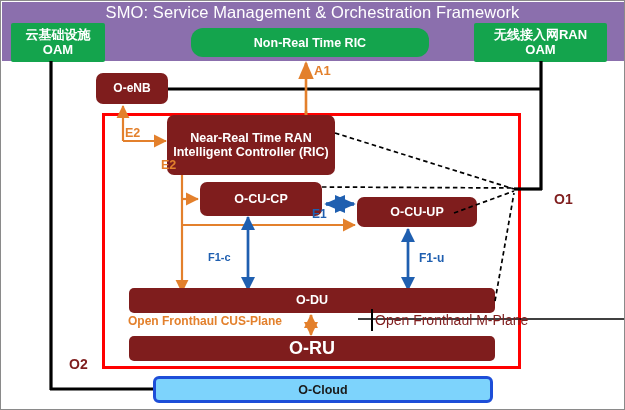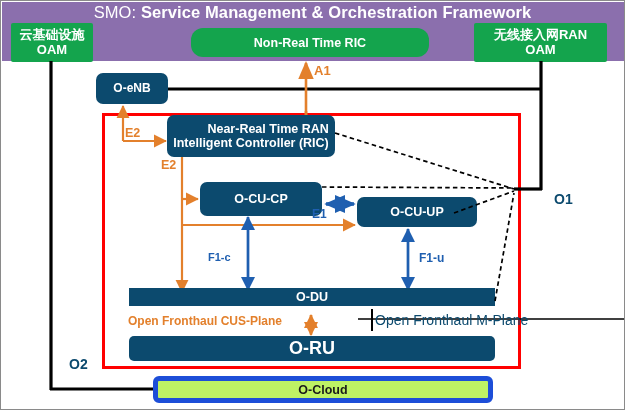--- a/index.html
+++ b/index.html
@@ -6,61 +6,61 @@
   body{font-family:"Liberation Sans",sans-serif;}
   #stage{position:relative;width:625px;height:410px;background:#ffffff;
          border:1px solid #8a8a8a;box-sizing:border-box;overflow:hidden;}
 
   
   .smo-bar{position:absolute;left:1px;top:1px;width:623px;height:59px;
            background:#8b6fad;box-sizing:border-box;}
   .smo-title{position:absolute;left:0;top:2px;width:623px;text-align:center;
              font-size:16.5px;color:#ffffff;letter-spacing:.1px;white-space:nowrap;}
   .smo-title .lead{font-weight:400;}
-  .smo-title .rest{font-weight:bold;}
+  .smo-title .rest{font-weight:normal;}
 
   
   .gbox{position:absolute;background:#14a44d;border-radius:3px;color:#ffffff;
         font-weight:bold;display:flex;align-items:center;justify-content:center;
         text-align:center;line-height:1.12;box-sizing:border-box;}
-  #cloud-oam{left:10px;top:22px;width:82px;height:39px;font-size:13px;border-radius:2px;}
+  #cloud-oam{left:10px;top:22px;width:94px;height:39px;font-size:13px;border-radius:2px;}
   #nrt-ric{left:190px;top:27px;width:238px;height:29px;font-size:12.5px;border-radius:12px;}
   #ran-oam{left:473px;top:22px;width:133px;height:39px;font-size:13px;border-radius:2px;}
 
   
-  .obox{position:absolute;background:#0c4a6e;border-radius:7px;color:#ffffff;
+  .obox{position:absolute;background:#7f1d1d;border-radius:7px;color:#ffffff;
         font-weight:bold;display:flex;align-items:center;justify-content:center;
-        text-align:right;line-height:1.15;box-sizing:border-box;z-index:6;}
+        text-align:center;line-height:1.15;box-sizing:border-box;z-index:6;}
   #o-enb{left:95px;top:72px;width:72px;height:31px;font-size:12px;}
-  #nrt-rict{left:166px;top:114px;width:168px;height:42px;font-size:12.5px;}
+  #nrt-rict{left:166px;top:114px;width:168px;height:60px;font-size:12.5px;}
   #o-cu-cp{left:199px;top:181px;width:122px;height:34px;font-size:12.5px;}
   #o-cu-up{left:356px;top:196px;width:120px;height:30px;font-size:12.5px;}
-  #o-du{left:128px;top:287px;width:366px;height:18px;font-size:12.5px;border-radius:0;}
+  #o-du{left:128px;top:287px;width:366px;height:25px;font-size:12.5px;border-radius:5px;}
   #o-ru{left:128px;top:335px;width:366px;height:25px;font-size:18px;border-radius:5px;}
 
   
   #o-cloud{position:absolute;left:152px;top:375px;width:340px;height:27px;
-           background:#bef264;border:5px solid #1d4ed8;border-radius:6px;
+           background:#7dd3fc;border:3px solid #1d4ed8;border-radius:6px;
            color:#1a1a1a;font-weight:bold;font-size:12.5px;
            display:flex;align-items:center;justify-content:center;
            box-sizing:border-box;z-index:6;}
 
   
   #red-box{position:absolute;left:101px;top:112px;width:419px;height:256px;
            border:3px solid #ff0000;box-sizing:border-box;z-index:2;background:transparent;}
 
   
   #wires{position:absolute;left:0;top:0;width:625px;height:410px;z-index:4;}
   #wires-top{position:absolute;left:0;top:0;width:625px;height:410px;z-index:8;}
 
   
   .lbl{position:absolute;font-weight:bold;white-space:nowrap;z-index:9;}
   .lbl-or{color:#e3802c;}
   .lbl-bl{color:#1f5fb0;}
-  .lbl-bk{color:#0c4a6e;}
+  .lbl-bk{color:#7f1d1d;}
   #lab-a1{left:313px;top:62px;font-size:13px;}
   #lab-e2a{left:124px;top:125px;font-size:12.5px;}
   #lab-e2b{left:160px;top:157px;font-size:12.5px;}
   #lab-e1{left:311px;top:206px;font-size:12px;}
   #lab-f1c{left:207px;top:250px;font-size:11px;}
   #lab-f1u{left:418px;top:250px;font-size:12px;}
   #lab-cus{left:127px;top:313px;font-size:12px;}
   #lab-mplane{left:374px;top:311px;font-size:14px;font-weight:normal;
               font-family:"Liberation Sans",sans-serif;}
   #lab-o1{left:553px;top:190px;font-size:14px;}

